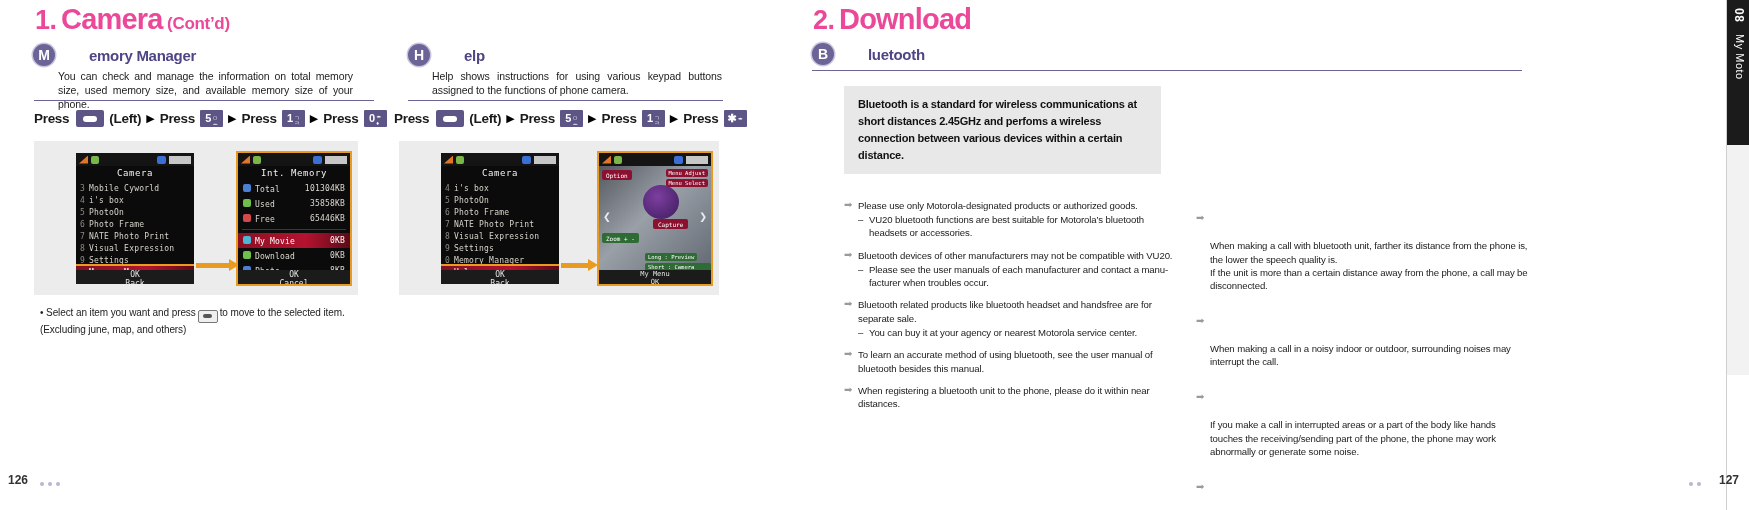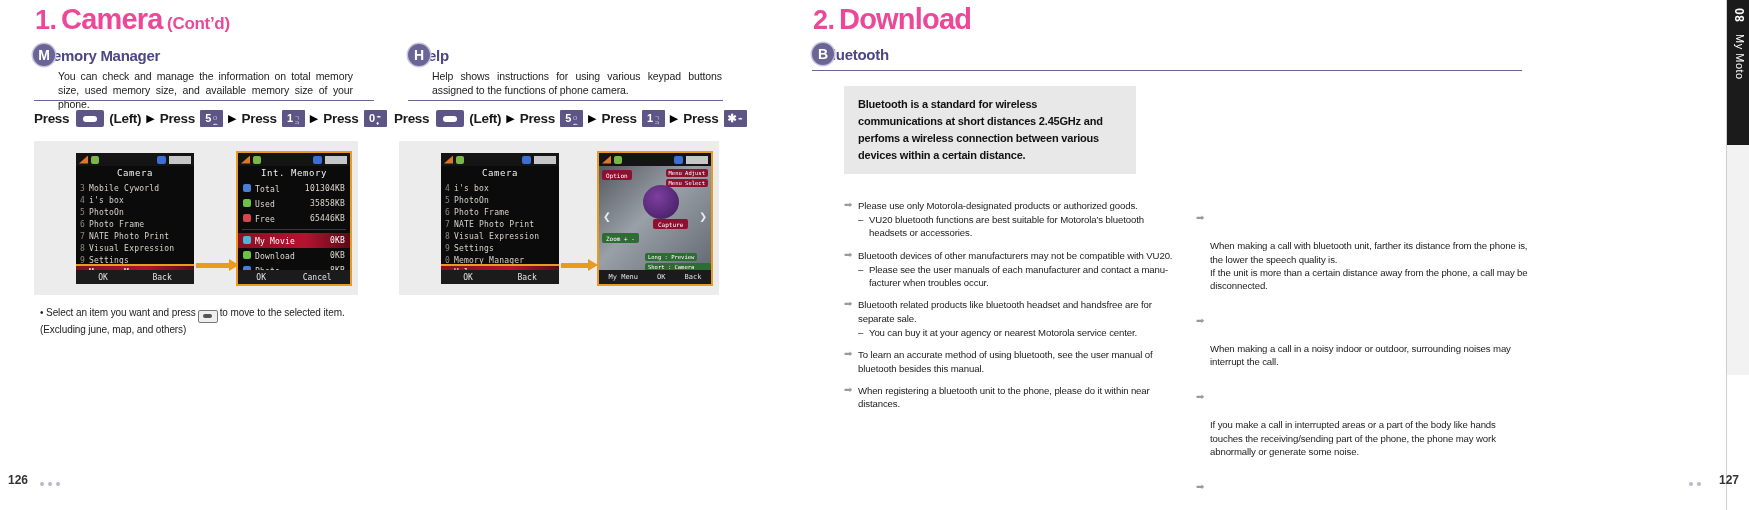--- a/index.html
+++ b/index.html
@@ -25,21 +25,21 @@
   .circ {
     width:22px; height:22px; border-radius:50%;
     background:#6b6496; color:#fff;
     font-size:14px; font-weight:bold;
     display:flex; align-items:center; justify-content:center;
     box-shadow: 0 0 0 1.5px #c9c5dd;
     flex:0 0 auto;
     margin-right:-2px;
     position:relative; z-index:2;
   }
-  .sec-title { font-size:15px; font-weight:bold; color:#4d4684; letter-spacing:-0.3px; }
+  .sec-title { font-size:15px; font-weight:bold; color:#4d4684; letter-spacing:-0.3px;margin-left:36px; }
 
   .sec-desc {
     position:absolute; font-size:10.5px; color:#222; line-height:14px;
     letter-spacing:-0.1px; text-align:justify;
   }
 
   .hr-line { position:absolute; height:1px; background:#6b6496; }
 
   
   .press-row { position:absolute; display:flex; align-items:center; white-space:nowrap; }
@@ -75,21 +75,21 @@
   .ps-title { text-align:center; color:#f2f2f2; font-size:9px; padding:2px 0 3px; letter-spacing:0.6px; }
   .ps-list { padding:1px 0 0 0; }
   .ps-item {
     display:flex; font-size:8px; color:#d8d4cc; padding:1.5px 4px; letter-spacing:0.2px;
   }
   .ps-item .num { width:9px; color:#8e8a84; }
   .ps-item.sel { background:linear-gradient(90deg,#7e1022,#b4132f 60%,#5c0a17); color:#fff; outline:2px solid #e89a21; }
   .ps-soft {
     position:absolute; bottom:0; left:0; right:0; height:14px; background:#1b1b1b;
     display:flex; align-items:center; justify-content:space-around;
-    font-size:8px; color:#e2e2e2;
+    font-size:8px; color:#e2e2e2;flex-direction:column;
   }
   .mem-row { display:flex; justify-content:space-between; font-size:8px; color:#ded9d1;
              padding:2.5px 5px; letter-spacing:0.2px; }
   .mem-row .ic { width:8px; height:8px; border-radius:2px; margin-right:4px; display:inline-block; }
   .mem-sep { height:1px; background:#3a3a3a; margin:3px 4px; }
   .mem-row.sel { background:linear-gradient(90deg,#8a1024,#b4132f 60%,#5c0a17); color:#fff; }
 
   .arrow-conn { position:absolute; height:5px; background:#e89a21; }
   .arrow-conn::after {
     content:""; position:absolute; right:-9px; top:-4px;
@@ -426,21 +426,21 @@
       <span class="chap-num">2.</span>
       <span class="chap-name">Download</span>
     </div>
 
     <div class="sec-head" style="left:-8px; top:43px;">
       <div class="circ">B</div>
       <div class="sec-title">luetooth</div>
     </div>
     <div class="hr-line" style="left:-8px; top:70px; width:710px;"></div>
 
-    <div class="bt-box" style="left:24px; top:86px; width:292px;">Bluetooth is a standard for wireless communications at short distances 2.45GHz and perfoms a wireless connection between various devices within a certain distance.</div>
+    <div class="bt-box" style="left:24px; top:86px; width:317px;">Bluetooth is a standard for wireless communications at short distances 2.45GHz and perfoms a wireless connection between various devices within a certain distance.</div>
 
     <div class="bullet-col" style="left:24px; top:199px; width:330px;">
       <div class="bl">
         <span class="ar">➡</span>
         <span>Please use only Motorola-designated products or authorized goods.</span>
         <div class="sub-dash"><span class="dsh">–</span><span>VU20 bluetooth functions are best suitable for Motorola’s bluetooth headsets or accessories.</span></div>
       </div>
       <div class="bl">
         <span class="ar">➡</span>
         <span>Bluetooth devices of other manufacturers may not be compatible with VU20.</span>

